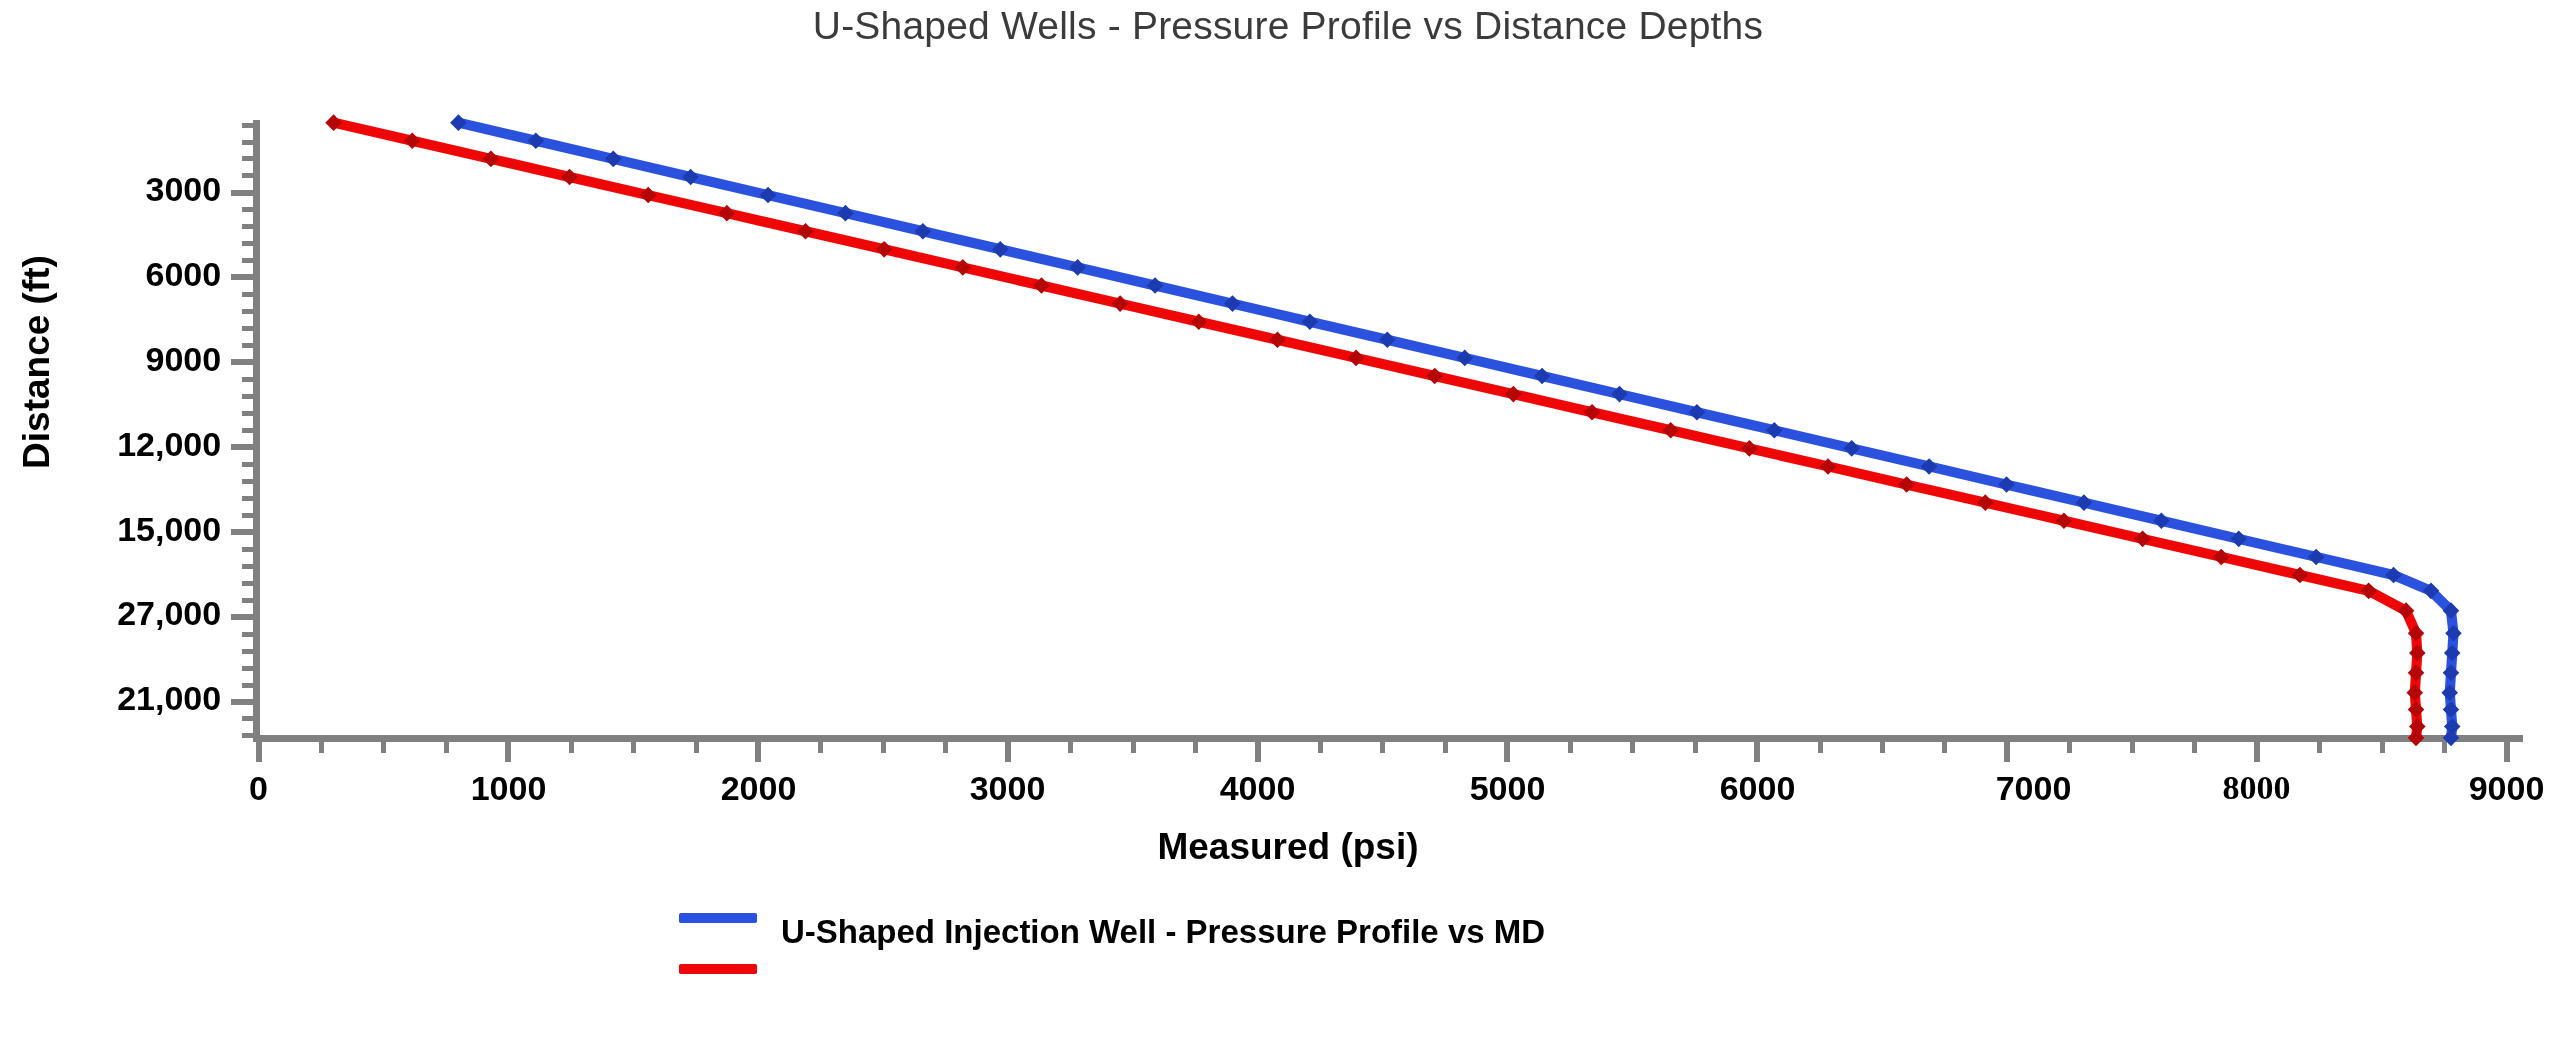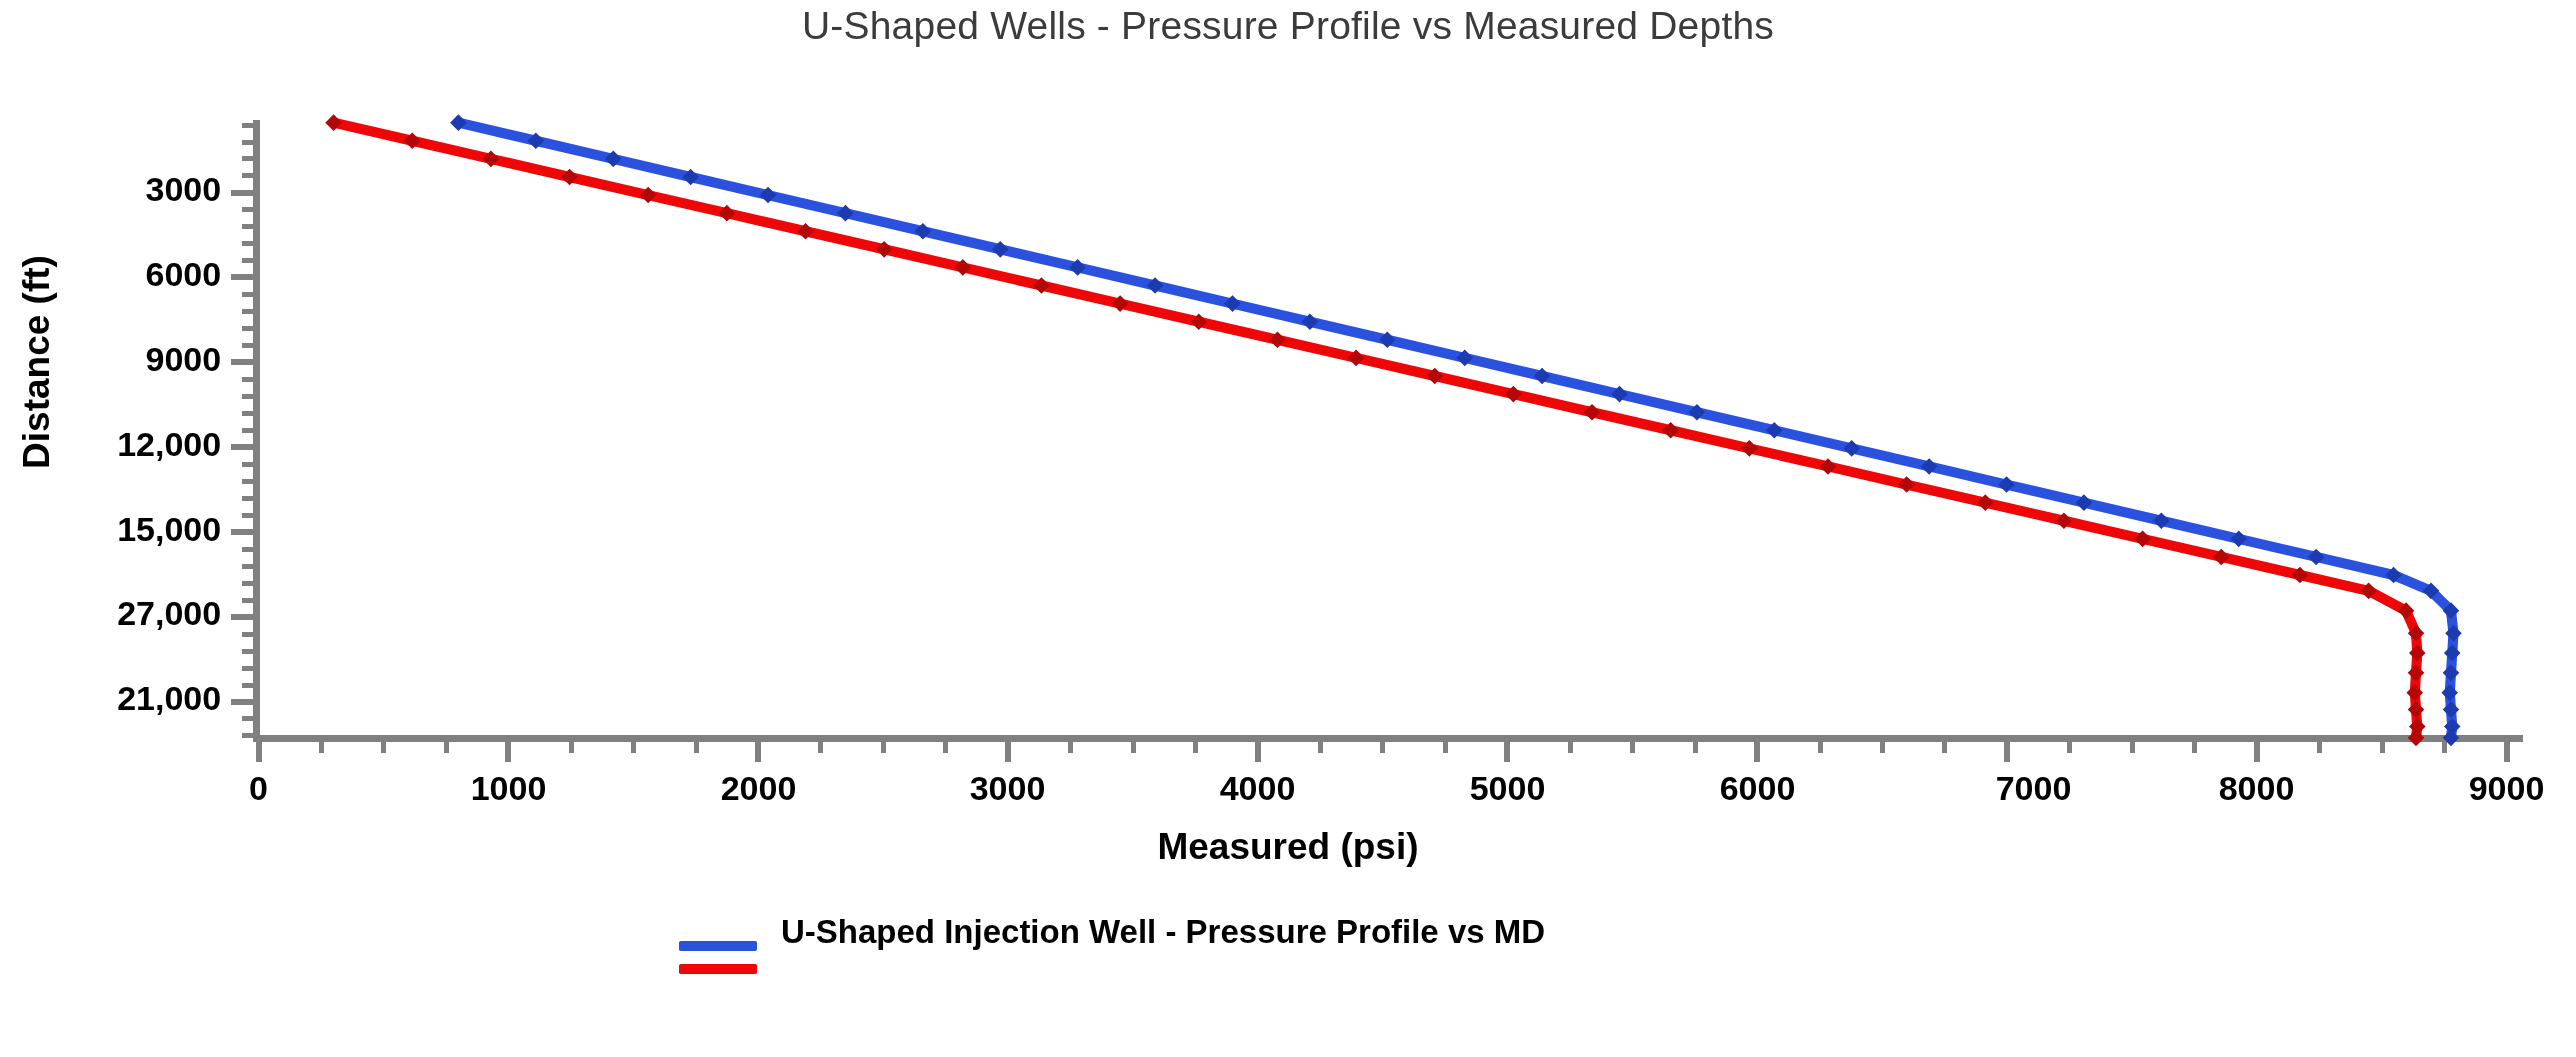--- a/index.html
+++ b/index.html
@@ -73,39 +73,39 @@
 
   
   .legend{
     position:absolute;
     left:0;top:913px;width:100%;
     display:flex;flex-direction:column;
     align-items:center;
     gap:13px;
   }
   .legend-row{
-    display:flex;align-items:flex-end;
+    display:flex;align-items:flex-start;
     gap:24px;
     width:1218px;
   }
   .legend-swatch{
     width:78px;height:10px;border-radius:1.8px;flex:0 0 auto;
   }
   .legend-text{
     font-size:33px;font-weight:bold;color:#000;white-space:nowrap;
   }
 
   svg.series-layer{position:absolute;left:0;top:0;overflow:visible;}
 </style>
 </head>
 <body>
 
 <div id="chart-root">
 
-  <div class="chart-title">U-Shaped Wells - Pressure Profile vs Measured Depths</div>
+  <div class="chart-title">U-Shaped Wells - Pressure Profile vs Distance Depths</div>
 
   <div class="axis-line-y"></div>
   <div class="axis-line-x"></div>
 
   <div id="ticks-layer">
       <div class="tick tick-y-major" style="top: 190px;"></div>
       <div class="tick tick-y-major" style="top: 274px;"></div>
       <div class="tick tick-y-major" style="top: 359px;"></div>
       <div class="tick tick-y-major" style="top: 444px;"></div>
       <div class="tick tick-y-major" style="top: 529px;"></div>
@@ -190,21 +190,21 @@
     </div>
   <div id="xlabels-layer">
       <div class="xlabel-box" style="left: 166px;">0</div>
       <div class="xlabel-box" style="left: 416px;">1000</div>
       <div class="xlabel-box" style="left: 666px;">2000</div>
       <div class="xlabel-box" style="left: 915px;">3000</div>
       <div class="xlabel-box" style="left: 1165px;">4000</div>
       <div class="xlabel-box" style="left: 1415px;">5000</div>
       <div class="xlabel-box" style="left: 1665px;">6000</div>
       <div class="xlabel-box" style="left: 1941px;">7000</div>
-      <div class="xlabel-box" style="left: 2164px;">8000</div>
+      <div class="xlabel-box" style="left: 2164px; font-family: Liberation Serif, serif;">8000</div>
       <div class="xlabel-box" style="left: 2414px;">9000</div>
     </div>
 
   <div class="axis-title-y">Distance (ft)</div>
   <div class="axis-title-x">Measured (psi)</div>
 
   <svg class="series-layer" id="series-svg" width="2576" height="1057" viewBox="0 0 2792 1146">
       <g>
         <path d="M 496.6 133.0 L 580.5 152.6 L 664.4 172.2 L 748.3 191.9 L 832.3 211.5 L 916.2 231.1 L 1000.1 250.7 L 1084.0 270.3 L 1168.0 289.9 L 1251.9 309.6 L 1335.8 329.2 L 1419.7 348.8 L 1503.6 368.4 L 1587.6 388.0 L 1671.5 407.6 L 1755.4 427.3 L 1839.3 446.9 L 1923.3 466.5 L 2007.2 486.1 L 2091.1 505.7 L 2175.0 525.4 L 2259.0 545.0 L 2342.9 564.6 L 2426.8 584.2 L 2510.7 603.8 L 2594.6 623.4 L 2635.2 640.6 L 2656.9 662.1 L 2659.6 686.6 L 2658.3 708.0 L 2656.9 729.5 L 2655.6 751.0 L 2656.9 769.3 L 2658.3 787.7 L 2656.9 800.0" fill="none" stroke="#2a52df" stroke-width="11" stroke-linecap="round" stroke-linejoin="round"></path>
         <polygon points="496.5745856353591,124 505.5745856353591,133 496.5745856353591,142 487.5745856353591,133" fill="#1c3bb0"></polygon>

